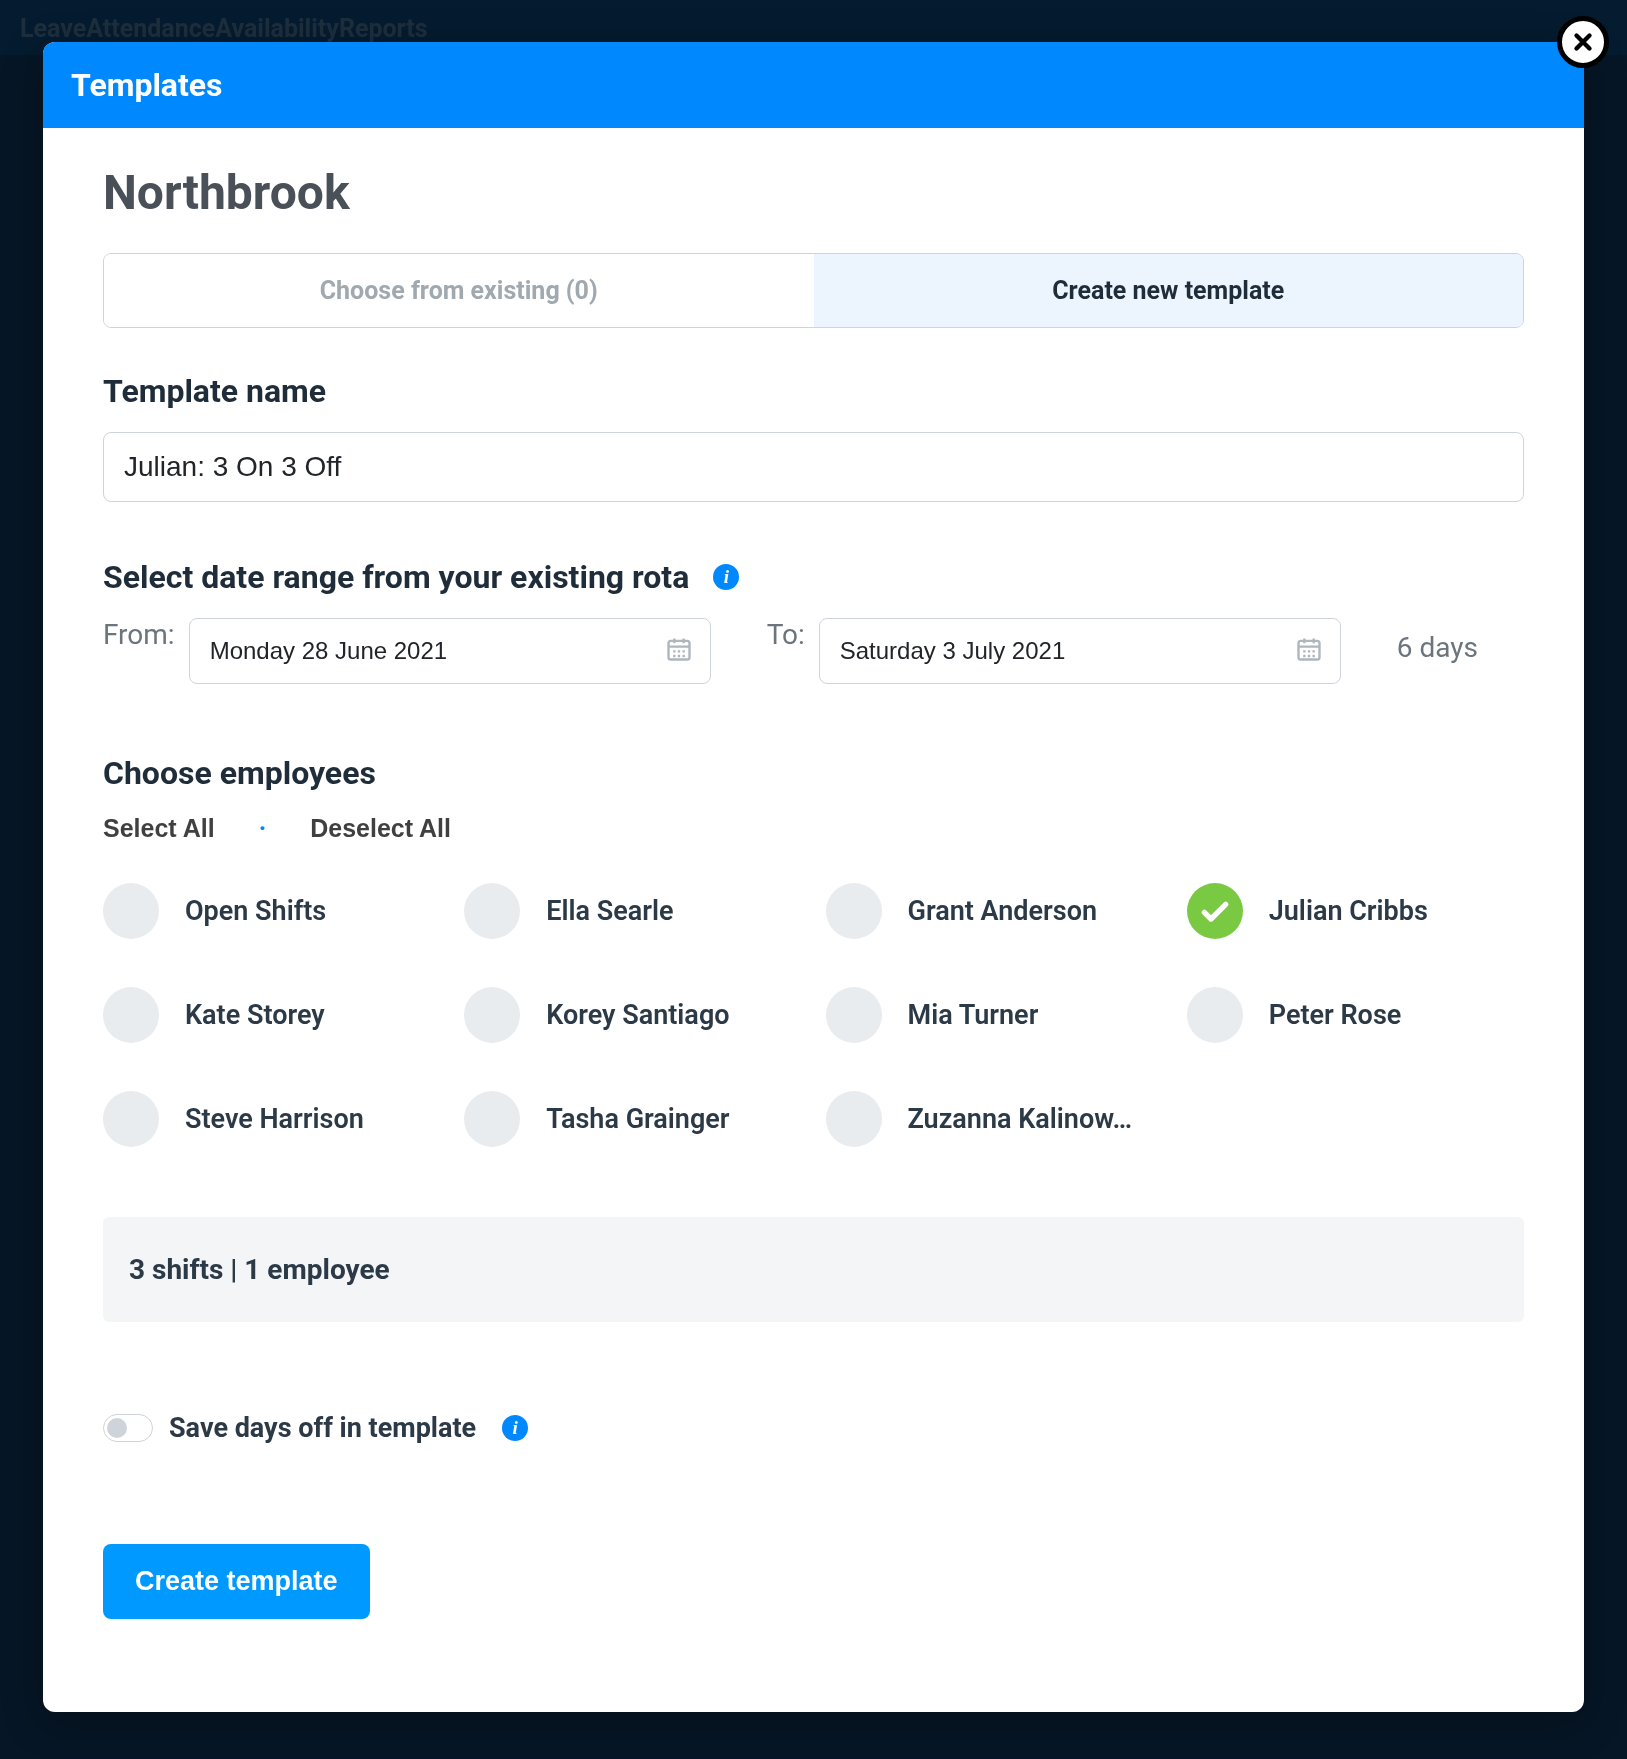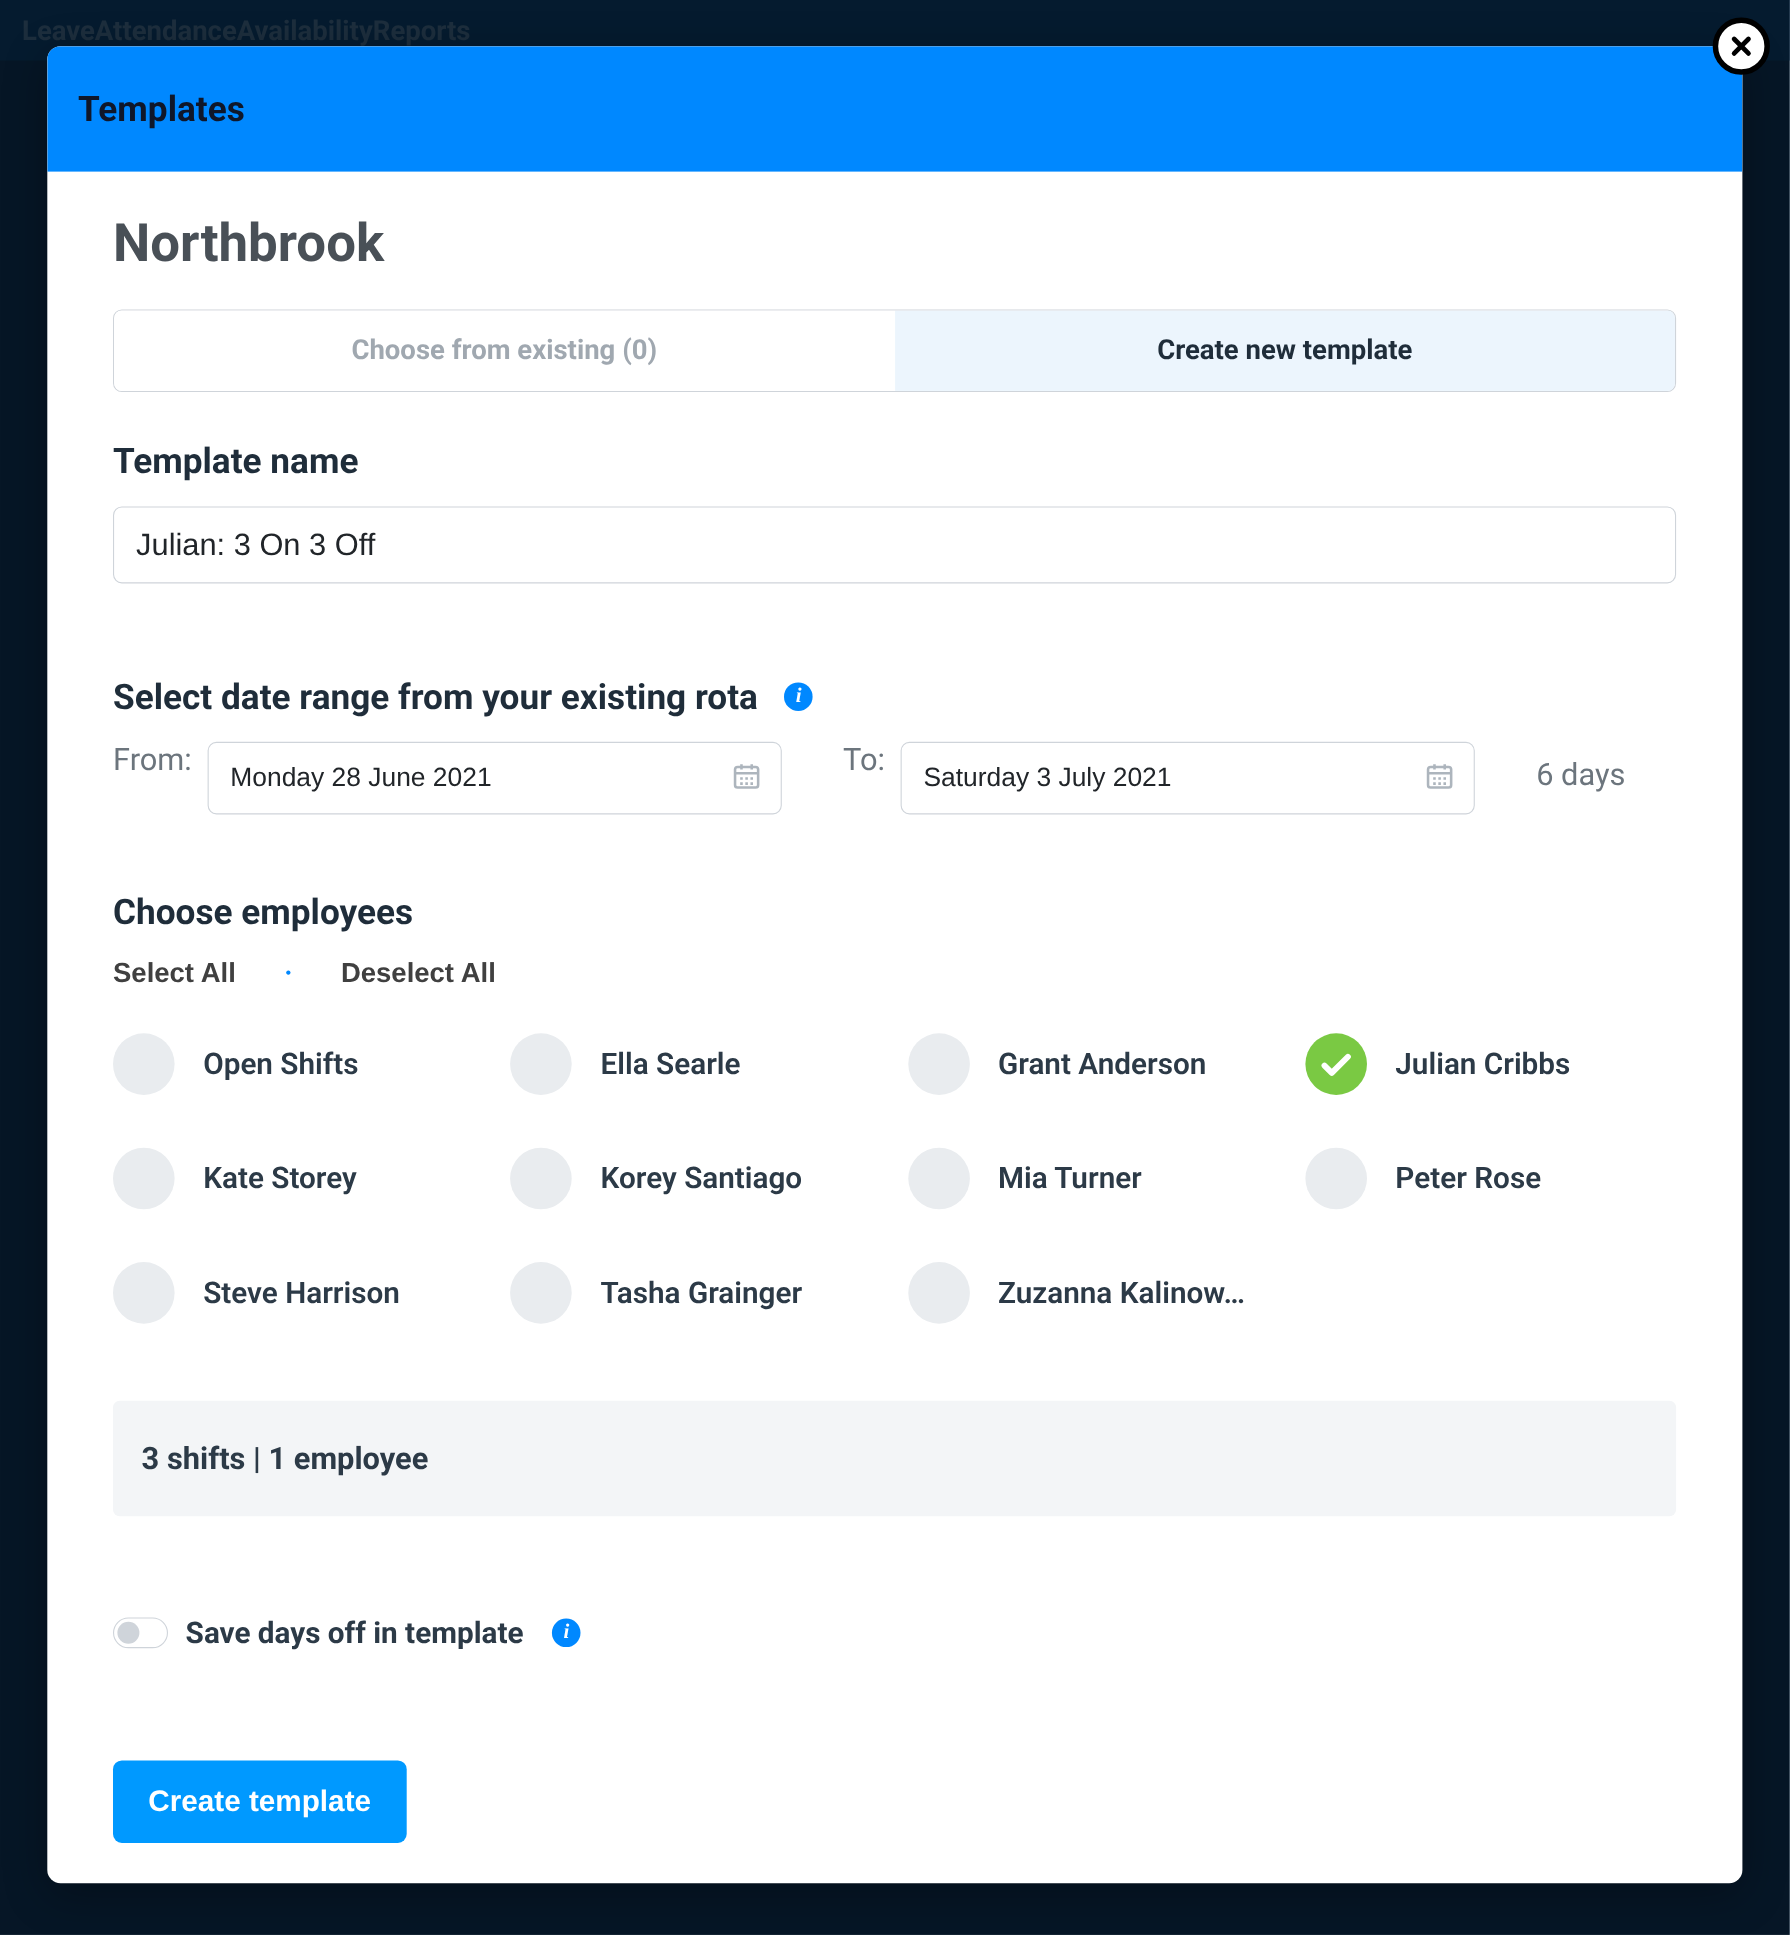--- a/index.html
+++ b/index.html
@@ -39,24 +39,24 @@
       bottom: 47px;
       background: #fff;
       border-radius: 12px;
       box-shadow: 0 10px 40px rgba(0,0,0,0.3);
       display: flex;
       flex-direction: column;
       overflow: hidden;
     }
     .modal-header {
       background: #0088ff;
-      color: #0f172a;
+      color: #ffffff;
       font-size: 32px;
       font-weight: 700;
-      padding: 38px 28px;
+      padding: 24px 28px;
     }
     .close-btn {
       position: absolute;
       top: 16px;
       right: 18px;
       width: 52px;
       height: 52px;
       border-radius: 50%;
       background: #fff;
       border: 5px solid #000;
@@ -124,21 +124,21 @@
       font-style: italic;
       font-family: Georgia, serif;
     }
     .text-input {
       width: 100%;
       border: 1px solid #cfd4da;
       border-radius: 8px;
       padding: 18px 20px;
       font-size: 28px;
       color: #212529;
-      margin-bottom: 84px;
+      margin-bottom: 56px;
     }
     .date-row {
       display: flex;
       gap: 56px;
       align-items: flex-end;
       margin-bottom: 70px;
     }
     .date-col {
       display: flex;
       gap: 14px;

